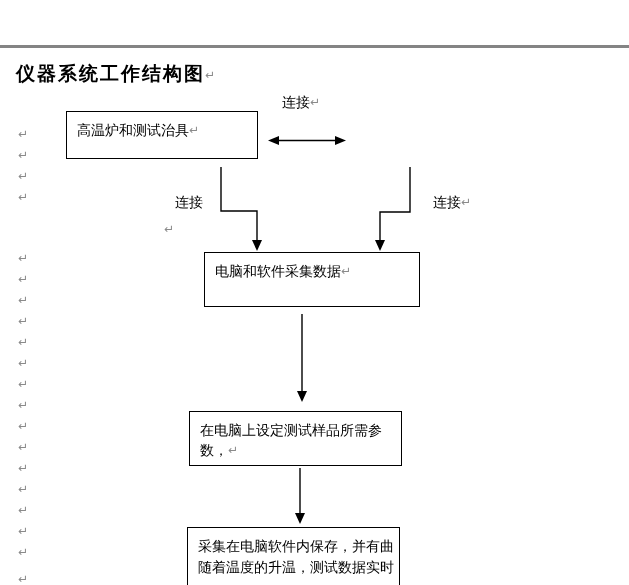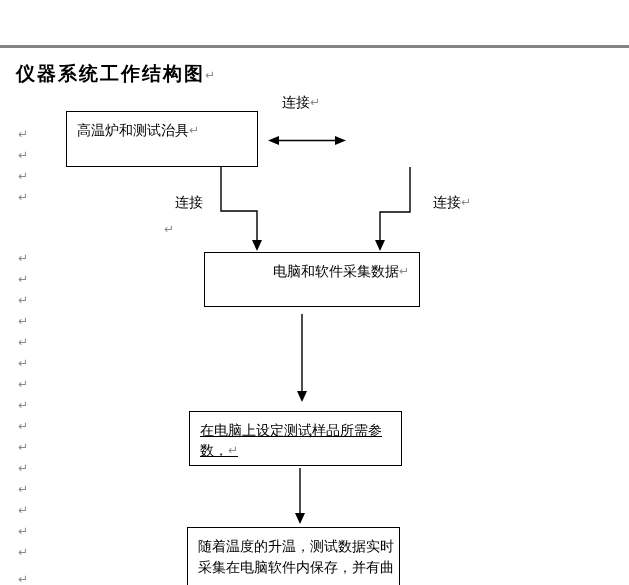--- a/index.html
+++ b/index.html
@@ -14,24 +14,24 @@
                letter-spacing:2px; white-space:nowrap; }
 
   .pilcrow { color:#8a8a8a; font-size:12px; font-weight:normal; letter-spacing:0; vertical-align:1px; }
 
   .margin-mark { position:absolute; left:18px; color:#8a8a8a; font-size:12px; line-height:12px; }
 
   .flow-box { position:absolute; border:1px solid #000; background:#fff; font-size:14px;
               line-height:20px; padding:8px 10px; }
   .flow-box .line { white-space:nowrap; }
 
-  .box-furnace  { left:66px;  top:67px;  width:192px; height:56px; }
+  .box-furnace  { left:66px;  top:67px;  width:192px; height:48px; }
   .box-tester   { left:363px; top:67px;  width:154px; height:56px; }
-  .box-computer { left:204px; top:208px; width:216px; height:55px; text-align:right; }
-  .box-params   { left:189px; top:367px; width:213px; height:55px; line-height:20px;text-decoration:underline; }
+  .box-computer { left:204px; top:208px; width:216px; height:55px; text-align:left; }
+  .box-params   { left:189px; top:367px; width:213px; height:55px; line-height:20px; }
   .box-monitor  { left:187px; top:483px; width:213px; height:90px; line-height:21px; }
 
   .connect-label { position:absolute; font-size:14px; white-space:nowrap; }
   .label-top   { left:282px; top:50px; }
   .label-left  { left:175px; top:150px; }
   .label-right { left:433px; top:150px; }
   .stray-pilcrow-left   { position:absolute; left:164px; top:178px; }
   .stray-pilcrow-bottom { position:absolute; left:568px; top:562px; }
 
   svg.connector-layer { position:absolute; left:0; top:0; width:629px; height:585px; }
@@ -87,22 +87,22 @@
   <div class="flow-box box-computer">
     <div class="line"><span>电脑和软件采集数据</span><span class="pilcrow">↵</span></div>
   </div>
 
   <div class="flow-box box-params">
     <div class="line"><span>在电脑上设定测试样品所需参</span></div>
     <div class="line"><span>数，</span><span class="pilcrow">↵</span></div>
   </div>
 
   <div class="flow-box box-monitor">
+    <div class="line"><span>采集在电脑软件内保存，并有曲</span></div>
     <div class="line"><span>随着温度的升温，测试数据实时</span></div>
-    <div class="line"><span>采集在电脑软件内保存，并有曲</span></div>
   </div>
 
   <div class="connect-label label-top">
     <span>连接</span><span class="pilcrow">↵</span>
   </div>
   <div class="connect-label label-left">
     <span>连接</span>
   </div>
   <div class="connect-label label-right">
     <span>连接</span><span class="pilcrow">↵</span>

